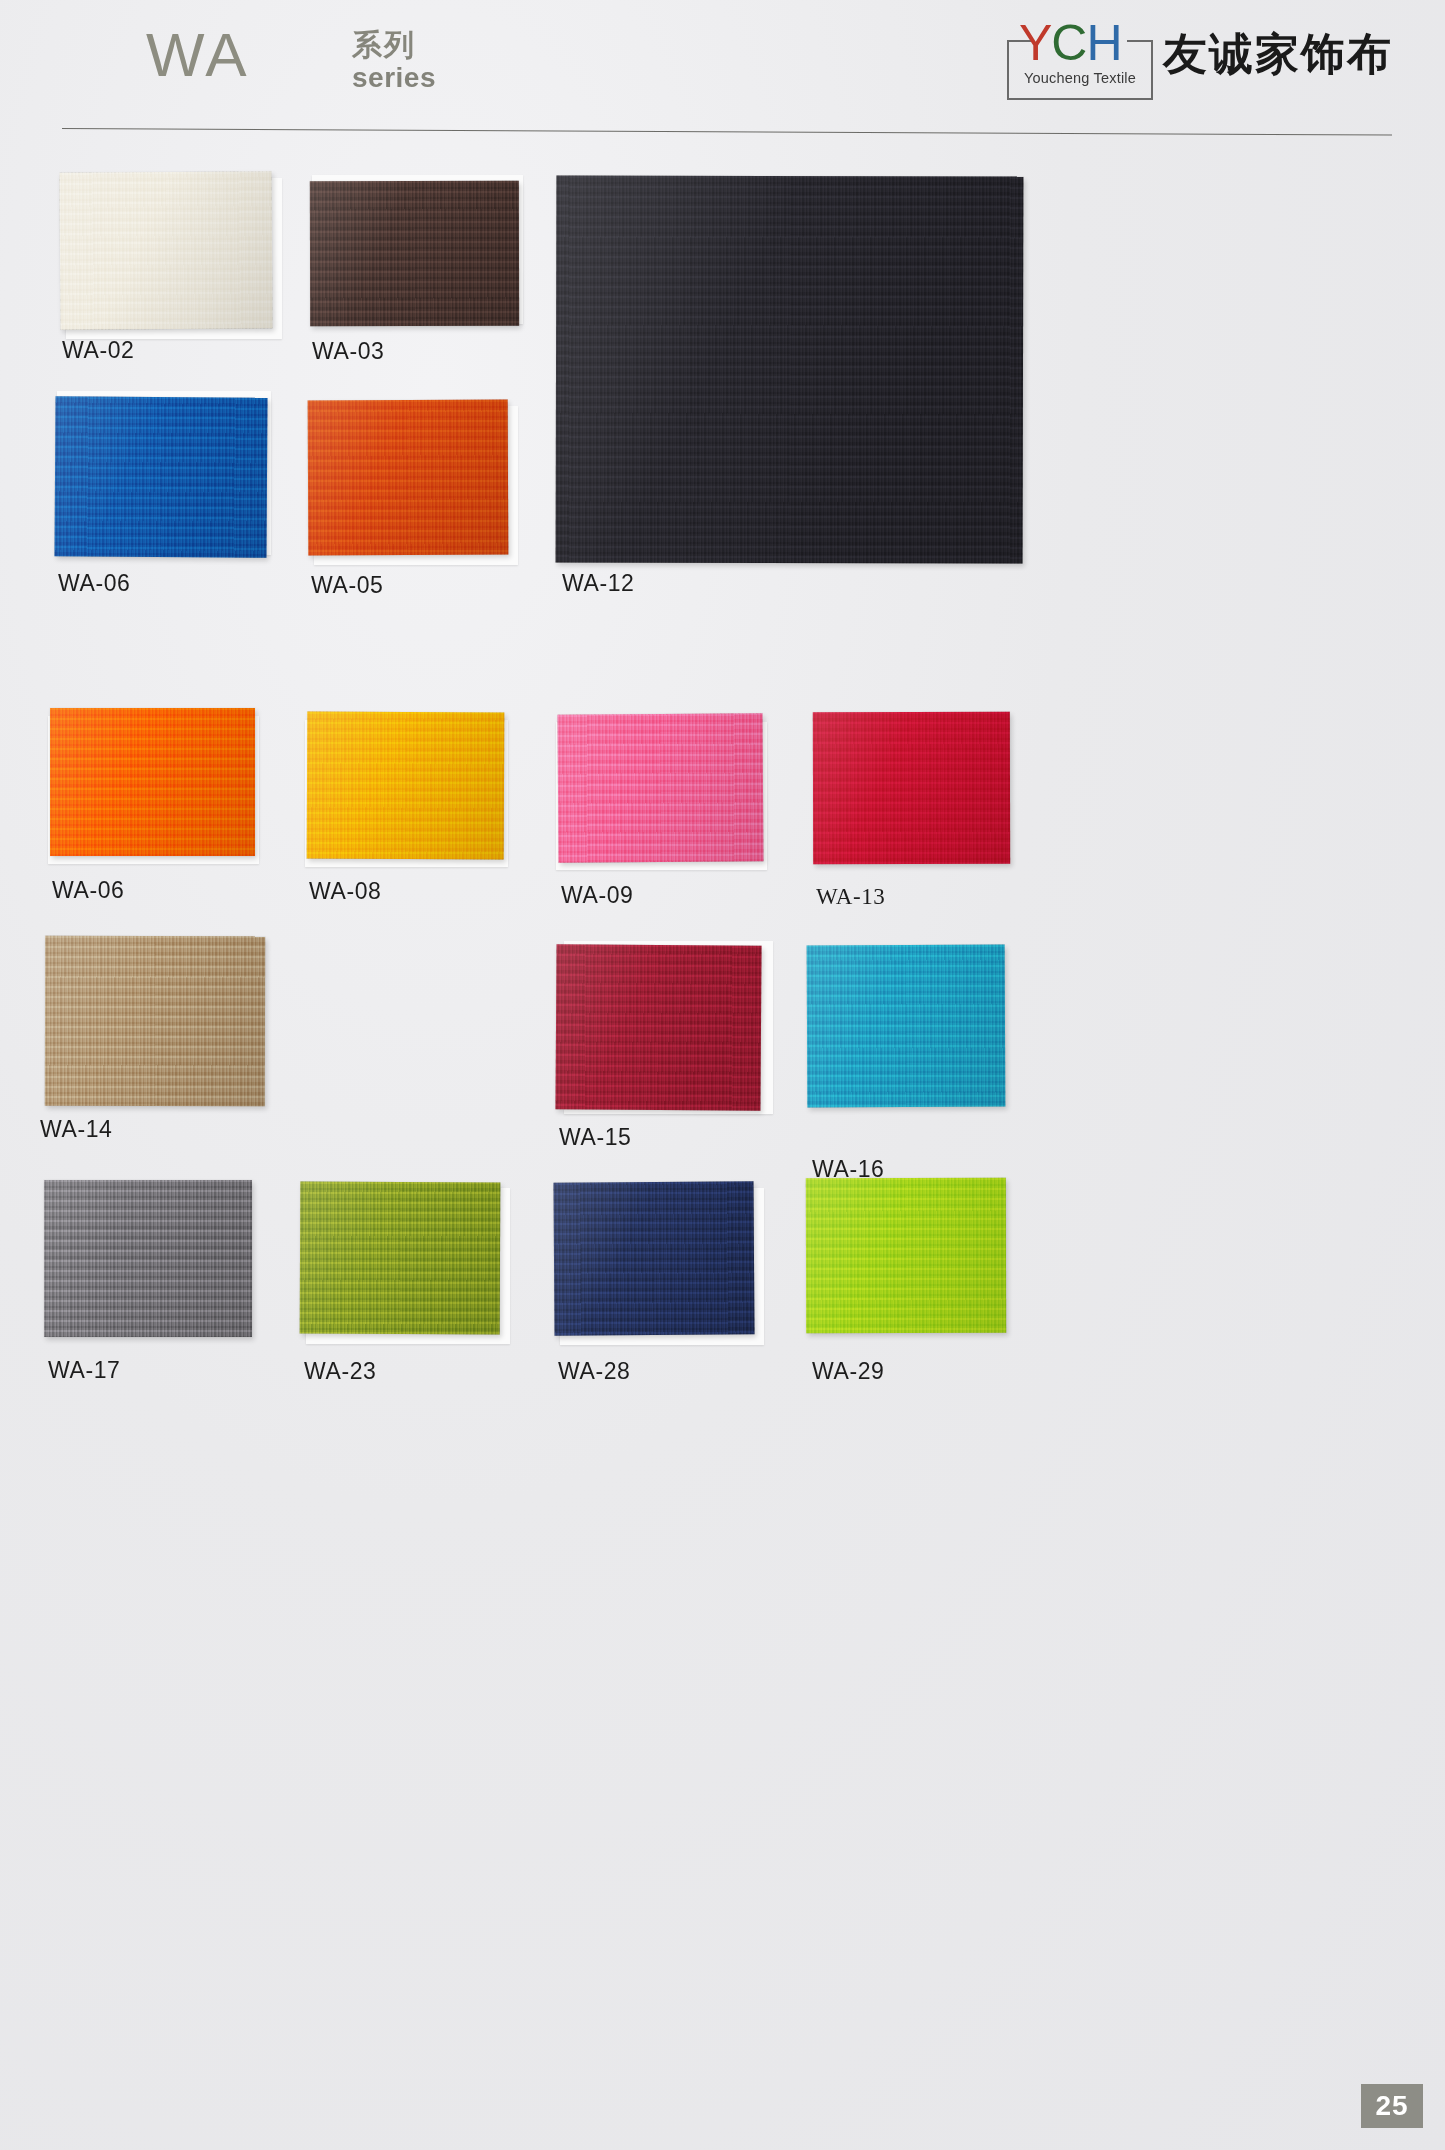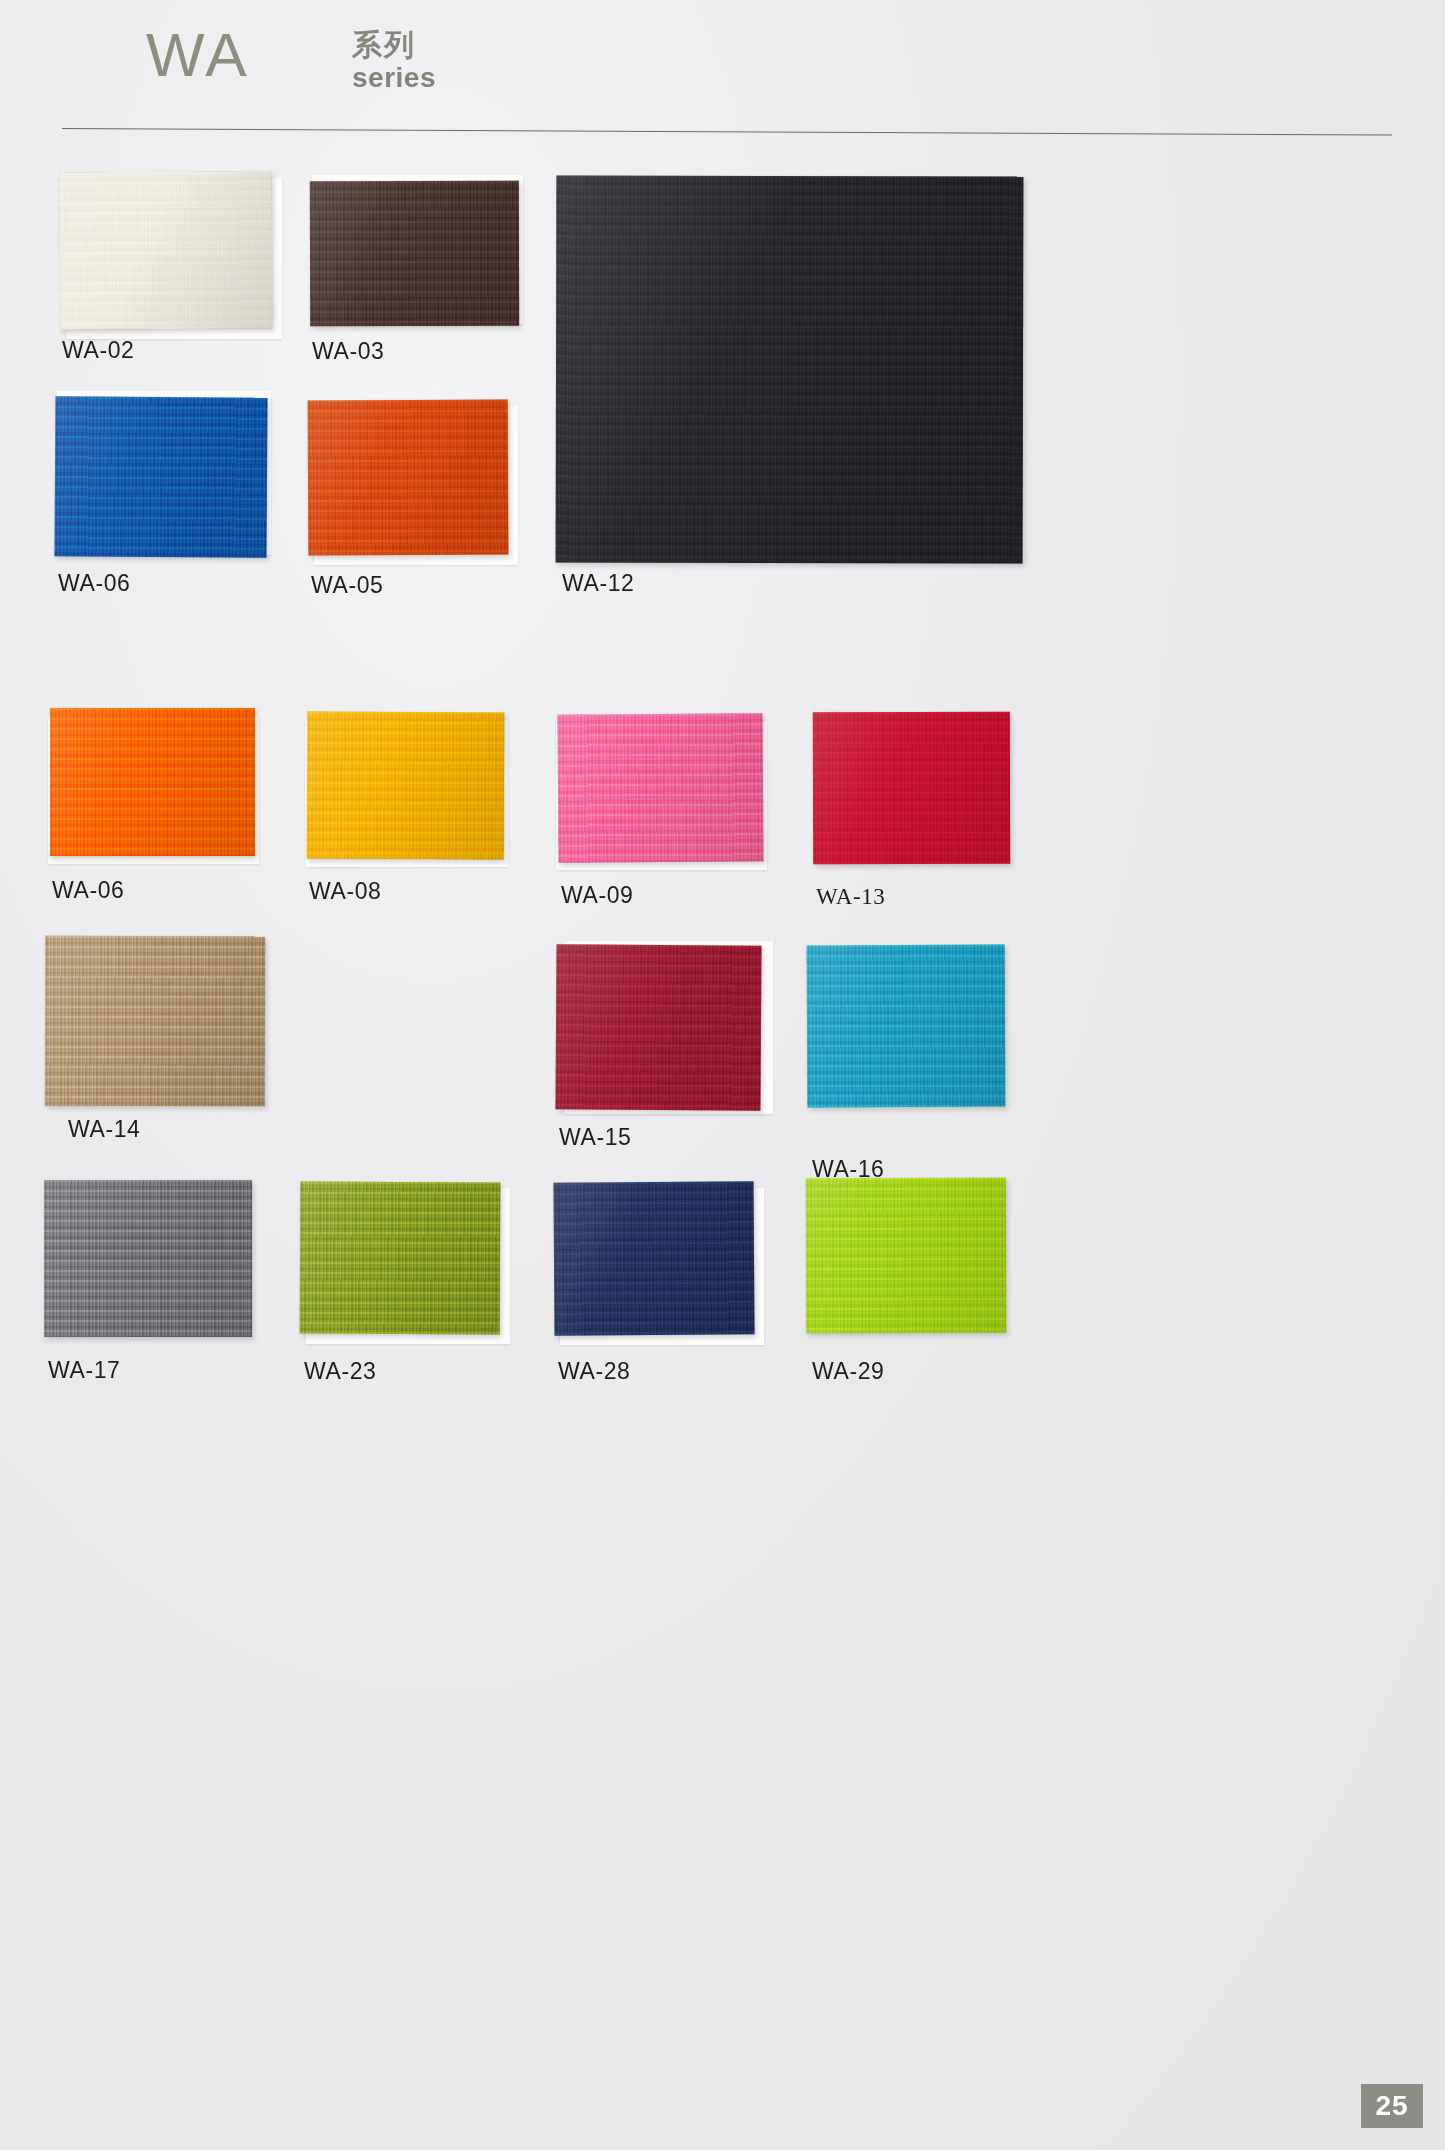--- a/index.html
+++ b/index.html
@@ -237,20 +237,30 @@
 
   <div class="header">
 
     <div class="series-title">WA</div>
 
     <div class="series-word-block">
       <span class="series-cn">系列</span>
       <span class="series-en">series</span>
     </div>
 
+    <div class="logo">
+      <div class="logo-mark">
+        <div class="logo-bracket"></div>
+        <div class="logo-ych">
+          <span class="ych-y">Y</span><span class="ych-c">C</span><span class="ych-h">H</span>
+        </div>
+        <div class="logo-sub">Youcheng Textile</div>
+      </div>
+      <div class="logo-cn">友诚家饰布</div>
+    </div>
 
     <div class="header-rule"></div>
   </div>
 
   <div id="swatch-layer">
       <div class="swatch" style="left: 60px; top: 172px; width: 212px; height: 157px;">
         <div class="backing" style="left: 6px; top: 6px; width: 216px; height: 161px;"></div>
         <div class="chip" style="background: rgb(240, 236, 224); transform: rotate(-0.39deg);"></div>
       </div>
       <div class="swatch-label" style="left: 62px; top: 337px;">WA-02</div>
@@ -288,21 +298,21 @@
         <div class="chip" style="background: rgb(244, 101, 154); transform: rotate(-0.39deg);"></div>
       </div>
       <div class="swatch-label" style="left: 561px; top: 882px;">WA-09</div>
       <div class="swatch" style="left: 813px; top: 712px; width: 197px; height: 152px;">
         <div class="chip" style="background: rgb(200, 16, 46); transform: rotate(-0.13deg);"></div>
       </div>
       <div class="swatch-label" style="left: 816px; top: 884px; font-family: Liberation Serif, serif;">WA-13</div>
       <div class="swatch" style="left: 45px; top: 936px; width: 220px; height: 170px;">
         <div class="chip" style="background: rgb(179, 152, 115); transform: rotate(0.13deg);"></div>
       </div>
-      <div class="swatch-label" style="left: 68px; top: 1116px;">WA-14</div>
+      <div class="swatch-label" style="left: 40px; top: 1116px;">WA-14</div>
       <div class="swatch" style="left: 556px; top: 945px; width: 205px; height: 165px;">
         <div class="backing" style="left: 8px; top: -4px; width: 209px; height: 173px;"></div>
         <div class="chip" style="background: rgb(158, 27, 50); transform: rotate(0.39deg);"></div>
       </div>
       <div class="swatch-label" style="left: 559px; top: 1124px;">WA-15</div>
       <div class="swatch" style="left: 807px; top: 945px; width: 198px; height: 162px;">
         <div class="chip" style="background: rgb(29, 160, 195); transform: rotate(-0.26deg);"></div>
       </div>
       <div class="swatch-label" style="left: 812px; top: 1126px; margin-top: 30px;">WA-16</div>
       <div class="swatch" style="left: 44px; top: 1180px; width: 208px; height: 157px;">

